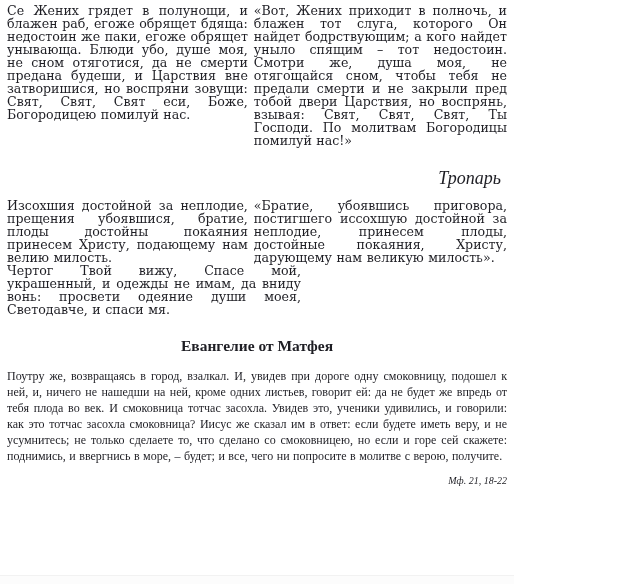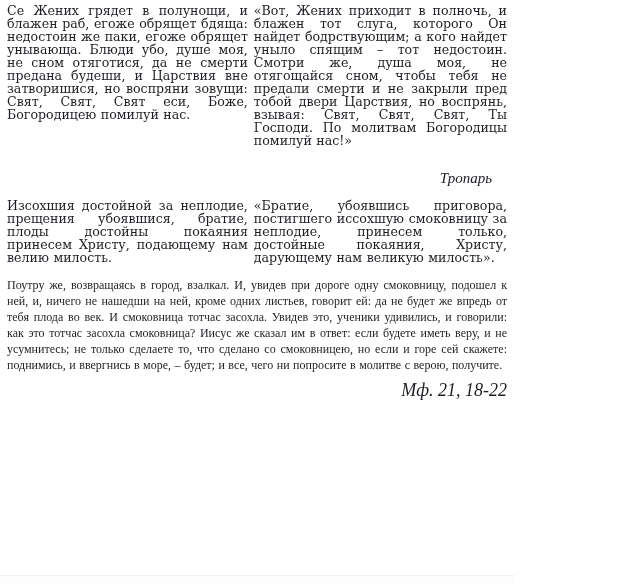--- a/index.html
+++ b/index.html
@@ -31,45 +31,45 @@
     margin: 0;
     text-align: justify;
     font-family: "DejaVu Serif", "Liberation Serif", serif;
     font-size: 12.6px;
     line-height: 13px;
     word-spacing: 0.5px;
   }
   .col.slavonic { width: 294px; }
   .col.russian  { width: 309px; }
   .hymn-label {
-    margin: 24px 15px 13px 0;
+    margin: 24px 6px 13px 0;
     text-align: right;
     font-style: italic;
-    font-size: 15px;
+    font-size: 18px;
     line-height: 15px;
   }
   .gospel-title {
     margin: 21px 0 0 0;
     text-align: center;
     font-weight: bold;
     font-size: 15.5px;
     line-height: 18px;
   }
   .gospel-text {
     margin: 13px 0 0 0;
     text-align: justify;
     font-size: 12px;
     line-height: 16px;
     word-spacing: 0.5px;
   }
   .gospel-ref {
     margin: 9px 0 0 0;
     text-align: right;
     font-style: italic;
-    font-size: 18px;
+    font-size: 10px;
     line-height: 16px;
   }
   .page-bottom-edge {
     position: absolute;
     left: 0;
     right: 0;
     bottom: 0;
     height: 8px;
     background: #fcfcfc;
     border-top: 1px solid #f2f2f2;
@@ -84,29 +84,31 @@
     <div class="cols">
       <p class="col slavonic">Се Жених грядет в полунощи, и блажен раб, егоже обрящет бдяща: недостоин же паки, егоже обрящет унывающа. Блюди убо, душе моя, не сном отяготися, да не смерти предана будеши, и Царствия вне затворишися, но воспряни зовущи: Свят, Свят, Свят еси, Боже, Богородицею помилуй нас.</p>
       <p class="col russian">«Вот, Жених приходит в полночь, и блажен тот слуга, которого Он найдет бодрствующим; а кого найдет уныло спящим – тот недостоин. Смотри же, душа моя, не отягощайся сном, чтобы тебя не предали смерти и не закрыли пред тобой двери Царствия, но воспрянь, взывая: Свят, Свят, Свят, Ты Господи. По молитвам Богородицы помилуй нас!»</p>
     </div>
     <p class="hymn-label">Тропарь</p>
   </section>
 
   <section>
     <div class="cols">
       <p class="col slavonic">Изсохшия достойной за неплодие, прещения убоявшися, братие, плоды достойны покаяния принесем Христу, подающему нам велию милость.</p>
-      <p class="col russian">«Братие, убоявшись приговора, постигшего иссохшую смоковницу за неплодие, принесем только, достойные покаяния, Христу, дарующему нам великую милость».</p>
+      <p class="col russian">«Братие, убоявшись приговора, постигшего иссохшую достойной за неплодие, принесем плоды, достойные покаяния, Христу, дарующему нам великую милость».</p>
     </div>
   </section>
 
   <section>
     <div class="cols">
+      <p class="col slavonic">Чертог Твой вижу, Спасе мой, украшенный, и одежды не имам, да вниду вонь: просвети одеяние души моея, Светодавче, и спаси мя.</p>
     </div>
   </section>
 
+  <h1 class="gospel-title">Евангелие от Матфея</h1>
 
   <p class="gospel-text">Поутру же, возвращаясь в город, взалкал. И, увидев при дороге одну смоковницу, подошел к ней, и, ничего не нашедши на ней, кроме одних листьев, говорит ей: да не будет же впредь от тебя плода во век. И смоковница тотчас засохла. Увидев это, ученики удивились, и говорили: как это тотчас засохла смоковница? Иисус же сказал им в ответ: если будете иметь веру, и не усумнитесь; не только сделаете то, что сделано со смоковницею, но если и горе сей скажете: поднимись, и ввергнись в море, – будет; и все, чего ни попросите в молитве с верою, получите.</p>
 
   <p class="gospel-ref">Мф. 21, 18-22</p>
 
   <div class="page-bottom-edge"></div>
 
 </div>
 
 </body></html>

